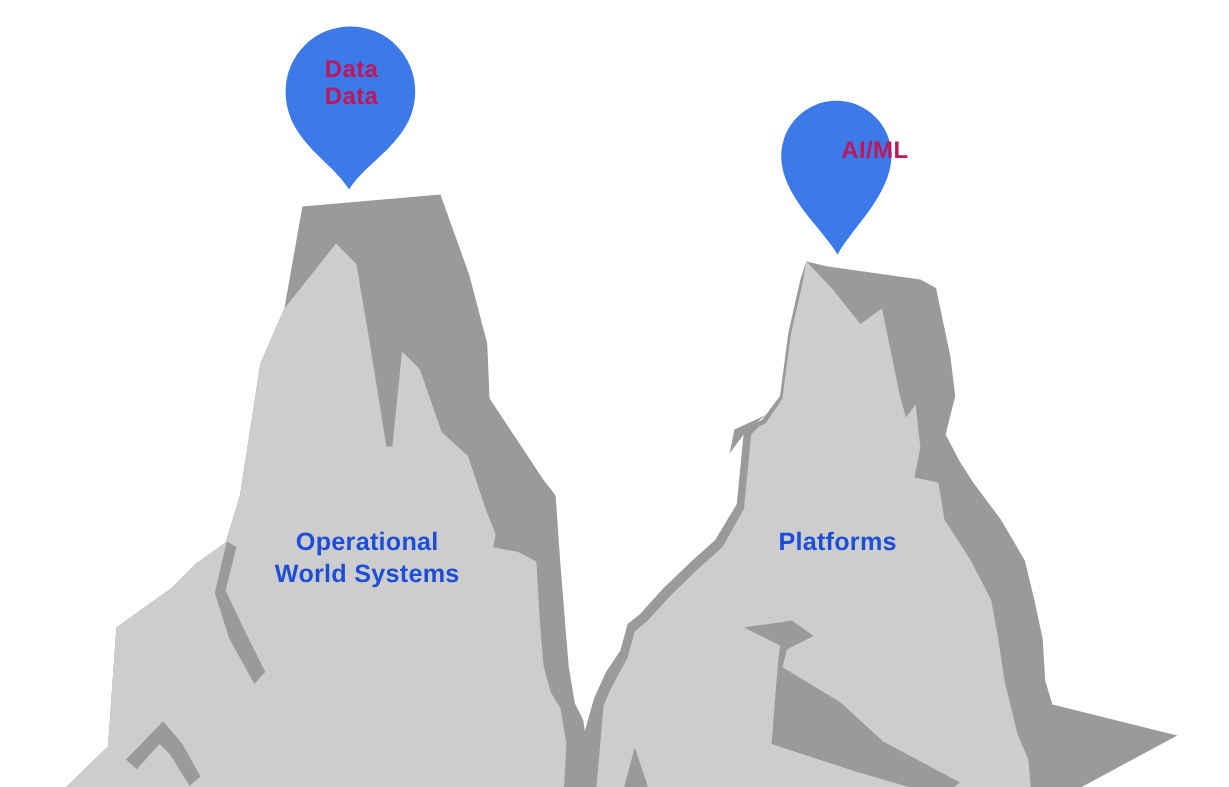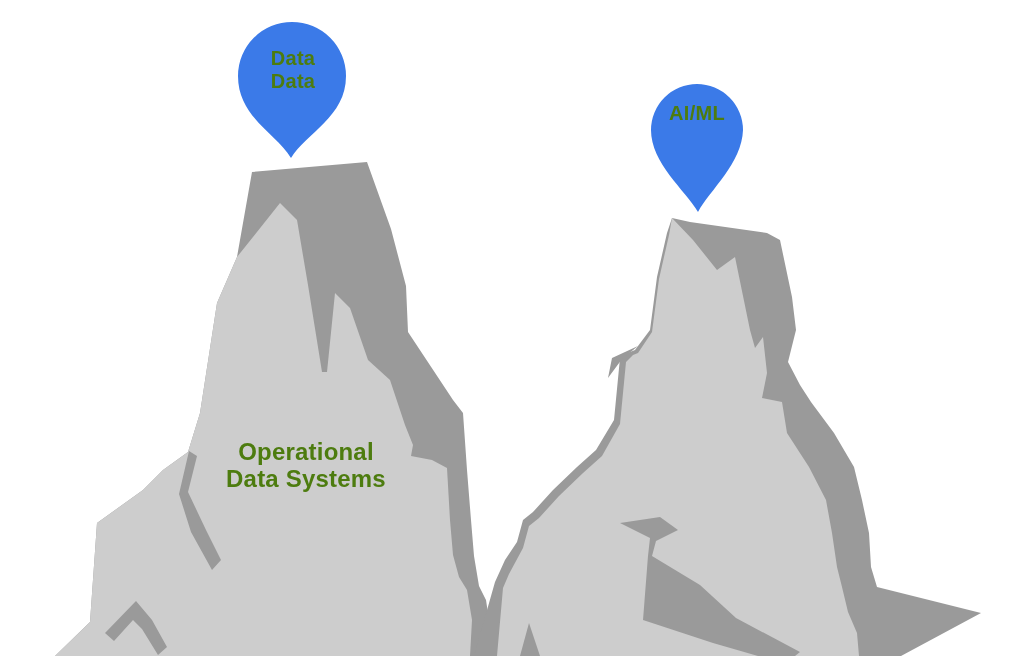--- a/index.html
+++ b/index.html
@@ -22,30 +22,30 @@
     top: 0;
     display: block;
   }
   .overlay-label {
     position: absolute;
     text-align: center;
     font-weight: bold;
     pointer-events: none;
   }
   .pin-label {
-    color: #4d7c0f;
+    color: #be185d;
     font-size: 20px;
     line-height: 23px;
     letter-spacing: 0.3px;
   }
   .pin-label-left  { left: 233px; top: 47px;  width: 120px; }
-  .pin-label-right { left: 637px; top: 102px; width: 120px; }
+  .pin-label-right { left: 637px; top: 115px; width: 120px; text-align: right; }
   .mtn-label {
-    color: #4d7c0f;
-    font-size: 24px;
+    color: #1d4ed8;
+    font-size: 21px;
     line-height: 27px;
     letter-spacing: 0.2px;
   }
   .mtn-label-left  { left: 156px; top: 438px; width: 300px; }
   .mtn-label-right { left: 548px; top: 438px; width: 300px; }
 </style>
 </head>
 <body>
 
 <div class="stage">
@@ -75,19 +75,20 @@
     <div>Data</div>
     <div>Data</div>
   </div>
 
   <div class="overlay-label pin-label pin-label-right">
     <div>AI/ML</div>
   </div>
 
   <div class="overlay-label mtn-label mtn-label-left">
     <div>Operational</div>
-    <div>Data Systems</div>
+    <div>World Systems</div>
   </div>
 
   <div class="overlay-label mtn-label mtn-label-right">
+    <div>Platforms</div>
   </div>
 
 </div>
 
 </body></html>

